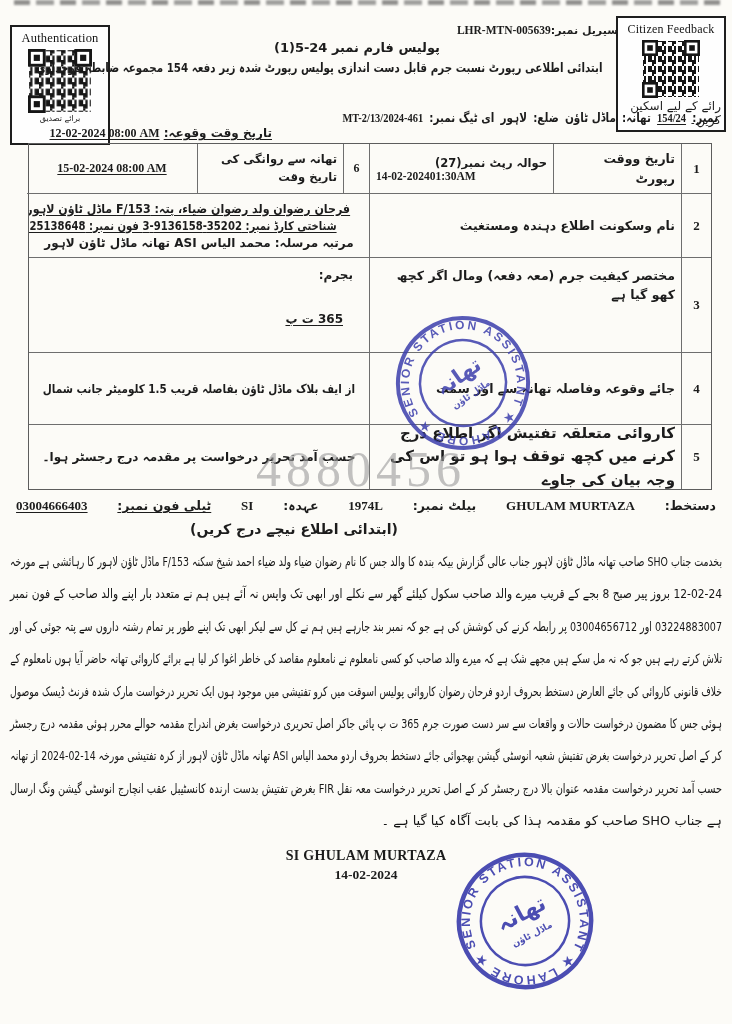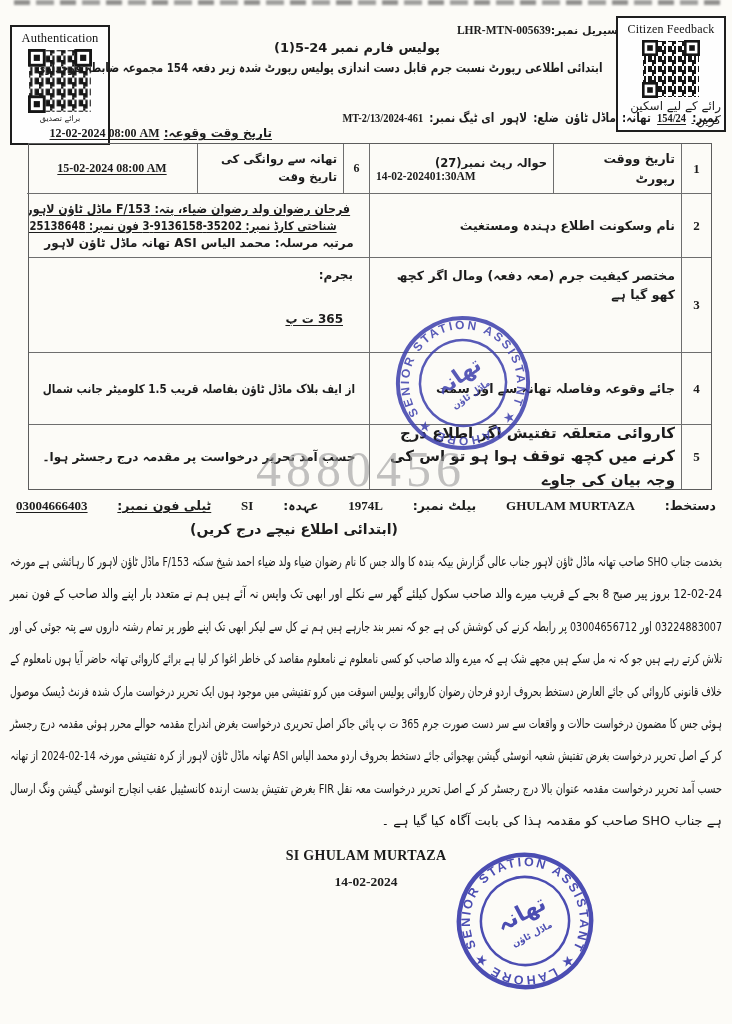--- a/index.html
+++ b/index.html
@@ -51,21 +51,21 @@
   .sigrow{left:16px;top:498px;width:700px;display:flex;direction:rtl;justify-content:space-between;align-items:baseline;
           font-size:12.5px;font-weight:bold;z-index:2;}
   .note-line{top:521px;left:0;width:588px;text-align:center;font-size:14px;font-weight:bold;direction:rtl;}
 
   .bodytext{left:10px;top:546px;width:712px;z-index:2;}
   .bline{display:block;width:712px;white-space:nowrap;direction:rtl;text-align:right;
          font-size:13px;line-height:32.4px;height:32.4px;color:#151515;}
 
   .signoff{left:266px;top:848px;width:200px;text-align:center;z-index:2;}
   .signoff .nm{font-family:"Liberation Serif",serif;font-weight:bold;font-size:14px;letter-spacing:.3px;}
-  .signoff .dt{font-family:"Liberation Serif",serif;font-weight:bold;font-size:13.5px;margin-top:10px;}
+  .signoff .dt{font-family:"Liberation Serif",serif;font-weight:bold;font-size:13.5px;margin-top:3px;}
 
   .stamp{z-index:3;pointer-events:none;}
   .stamp text{font-family:"Liberation Sans",sans-serif;font-weight:bold;}
   .stamp .ctr{font-family:"DejaVu Sans",sans-serif;}
 </style>
 </head>
 <body>
 
 <div class="page">
 

